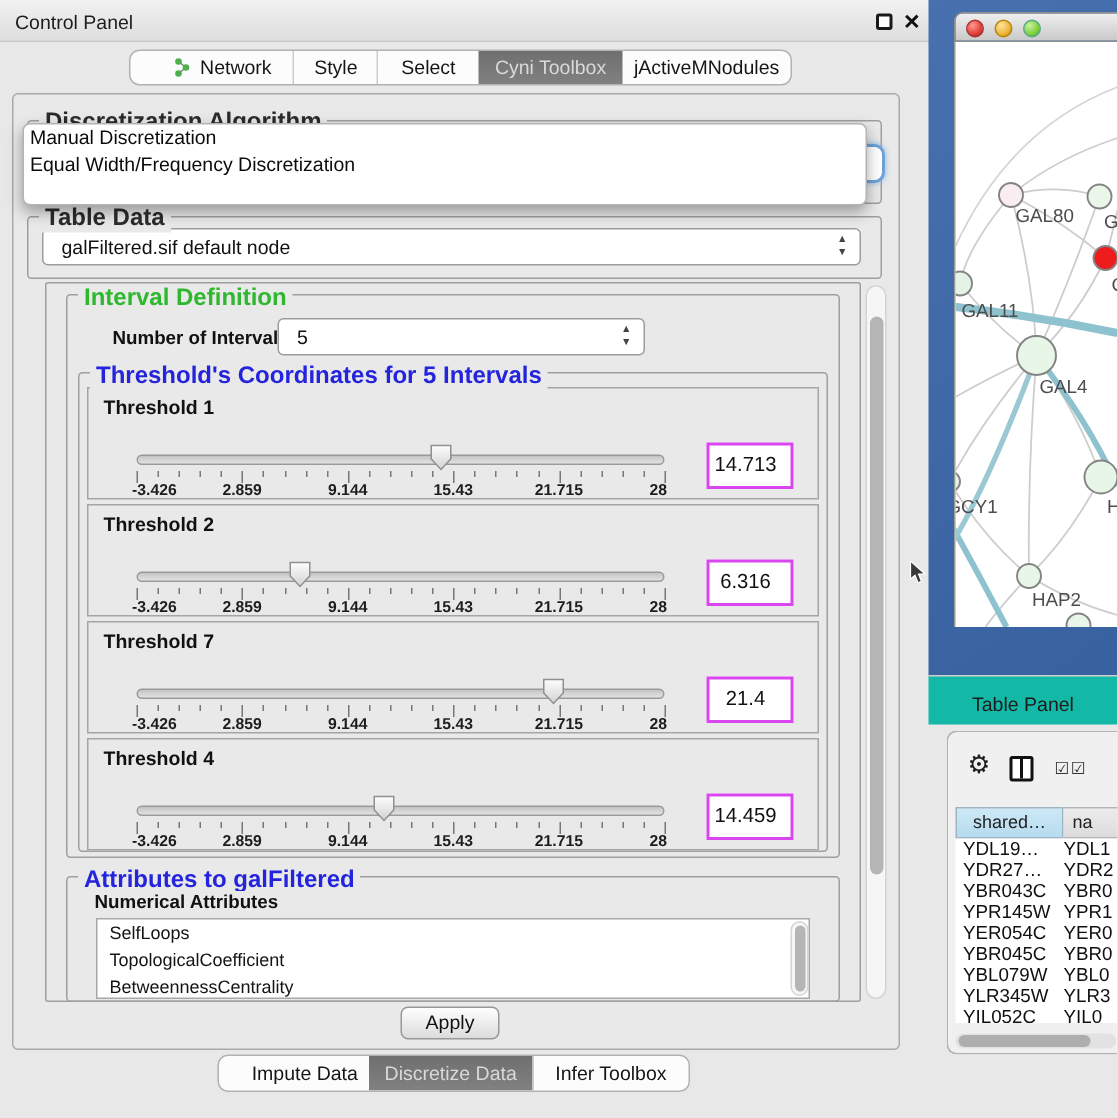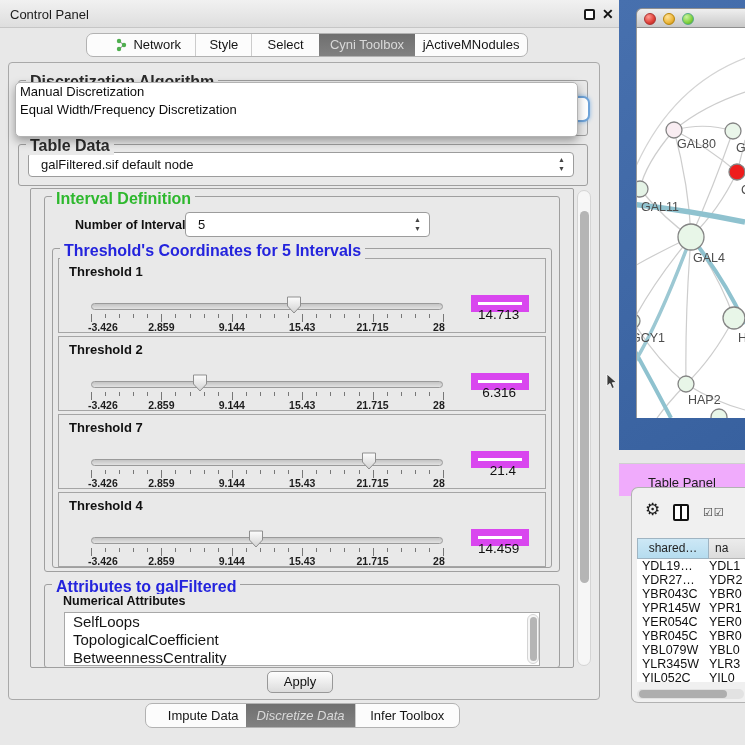--- a/index.html
+++ b/index.html
@@ -48,48 +48,48 @@
   .thr-label{position:absolute;left:10px;top:5px;font-size:13px;font-weight:bold;color:#111;}
   .sl-track{position:absolute;left:32px;top:44px;width:352px;height:7px;border:1px solid #9a9a9a;border-radius:4px;
     background:linear-gradient(#c4c4c4,#e2e2e2);}
   .sl-thumb{position:absolute;top:37px;width:16px;height:18px;}
   .sl-ticks{position:absolute;left:32px;top:55px;width:352px;height:8px;}
   .tick{position:absolute;top:0;width:1px;background:#777;}
   .sl-axis{position:absolute;left:32px;top:62px;width:352px;height:11px;}
   .axis-lab{position:absolute;top:0;font-size:10.5px;font-weight:bold;color:#1d1d1d;transform:translateX(-50%);white-space:nowrap;}
   .axis-lab.first{transform:translateX(-10%);}
   .axis-lab.last{transform:translateX(-85%);}
-  .thr-value{position:absolute;left:412px;top:36px;width:58px;height:17px;background:#fff;border:7px solid #d946ef;
-    font-size:13.5px;color:#111;text-align:right;line-height:25px;padding-right:6px;}
+  .thr-value{position:absolute;left:412px;top:36px;width:58px;height:31px;background:#fff;border:2px solid #d946ef;
+    font-size:13.5px;color:#111;text-align:center;line-height:25px;padding-right:6px;}
 
   
   .attr-list{position:absolute;left:64px;top:612px;width:476px;height:54px;background:#fff;border:1px solid #a8a8a8;overflow:hidden;}
-  .attr-item{font-size:15px;color:#141414;padding-left:8px;line-height:18px;white-space:nowrap;}
+  .attr-item{font-size:12px;color:#141414;padding-left:8px;line-height:18px;white-space:nowrap;}
   .vscroll{position:absolute;background:#f6f6f6;border:1px solid #d4d4d4;border-radius:7px;}
   .vthumb{position:absolute;background:#b5b5b5;border-radius:6px;}
 
   
   .apply-btn{position:absolute;left:267px;top:671px;width:66px;height:22px;background:linear-gradient(#fefefe,#dcdcdc);
     border:1px solid #989898;border-radius:5px;font-size:13px;color:#111;text-align:center;line-height:20px;}
   #bottom-tabs{left:145px;top:703px;width:315px;height:25px;}
-  #btab-impute{width:91px;}#btab-discretize{width:114px;font-style:italic;}#btab-infer{width:110px;border-left:1px solid #ccc;}
+  #btab-impute{width:91px;}#btab-discretize{width:114px;}#btab-infer{width:110px;border-left:1px solid #ccc;}
 
   
   .main-scroll{left:577px;top:190px;width:14px;height:476px;}
   .main-scroll .vthumb{left:2px;top:20px;width:9px;height:372px;}
 
   
   .net-frame{position:absolute;left:619px;top:0;width:126px;height:450px;background:linear-gradient(145deg,#4770ae,#38619f);}
   .mac-titlebar{position:absolute;left:636px;top:8px;width:109px;height:20px;background:linear-gradient(#efefef,#c9c9c9);
     border:1px solid #8f8f8f;border-right:none;border-radius:6px 0 0 0;}
   .light{position:absolute;top:4px;width:12px;height:12px;border-radius:50%;}
   .net-canvas{position:absolute;left:636px;top:28px;width:109px;height:390px;background:#fff;overflow:hidden;border-left:1px solid #9a9a9a;}
 
   
-  .tp-titlebar{position:absolute;left:619px;top:450px;width:126px;height:33px;background:#f0abfc;border-top:1px solid #cfcfcf;margin-top:13px;}
+  .tp-titlebar{position:absolute;left:619px;top:450px;width:126px;height:33px;background:#14b8a6;border-top:1px solid #cfcfcf;}
   .tp-title{position:absolute;left:29px;top:11px;font-size:13px;color:#1c1c1c;}
   .tp-box{position:absolute;left:631px;top:487px;width:114px;height:216px;background:#f0f0f0;border:1px solid #b2b2b2;
     border-right:none;border-radius:7px 0 0 7px;}
   .tp-gear{position:absolute;left:13px;top:13px;font-size:17px;color:#1d1d1d;line-height:17px;}
   .tp-colico{position:absolute;left:41px;top:16px;width:16px;height:17px;border:2px solid #111;border-radius:2px;background:#fff;}
   .tp-colico::after{content:"";position:absolute;left:5px;top:0;width:2px;height:13px;background:#111;}
   .tp-checks{position:absolute;left:71px;top:18px;font-size:11px;color:#333;letter-spacing:1px;}
   .tp-header{position:absolute;left:5px;top:50px;height:21px;display:flex;}
   .tp-hcell{font-size:12px;color:#222;text-align:center;line-height:19px;border:1px solid #9fb4c2;}
   .tp-hcell.c1{width:72px;background:linear-gradient(#cde8f6,#b5dcef);}

